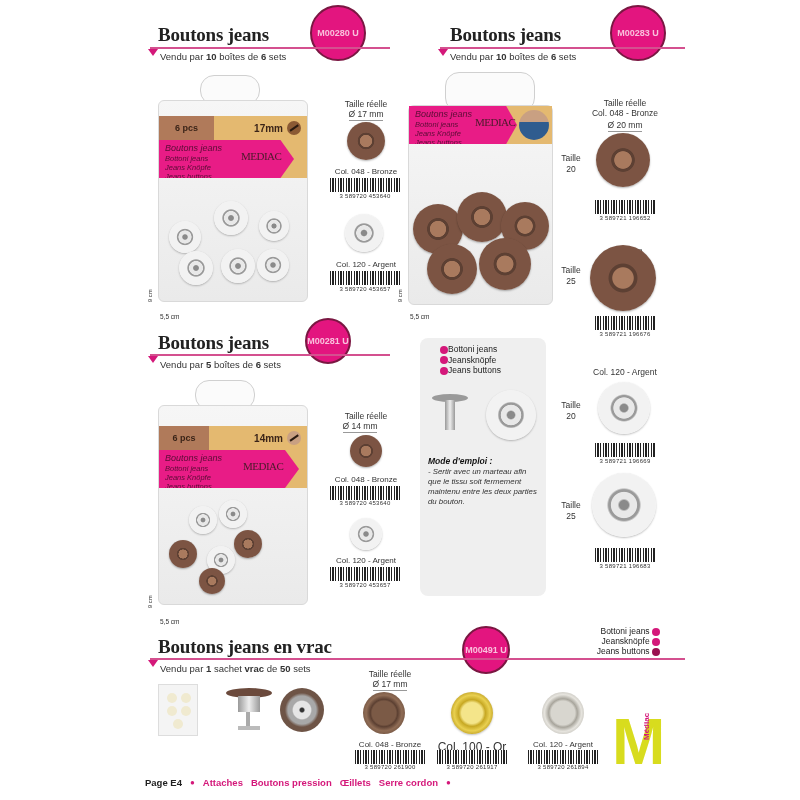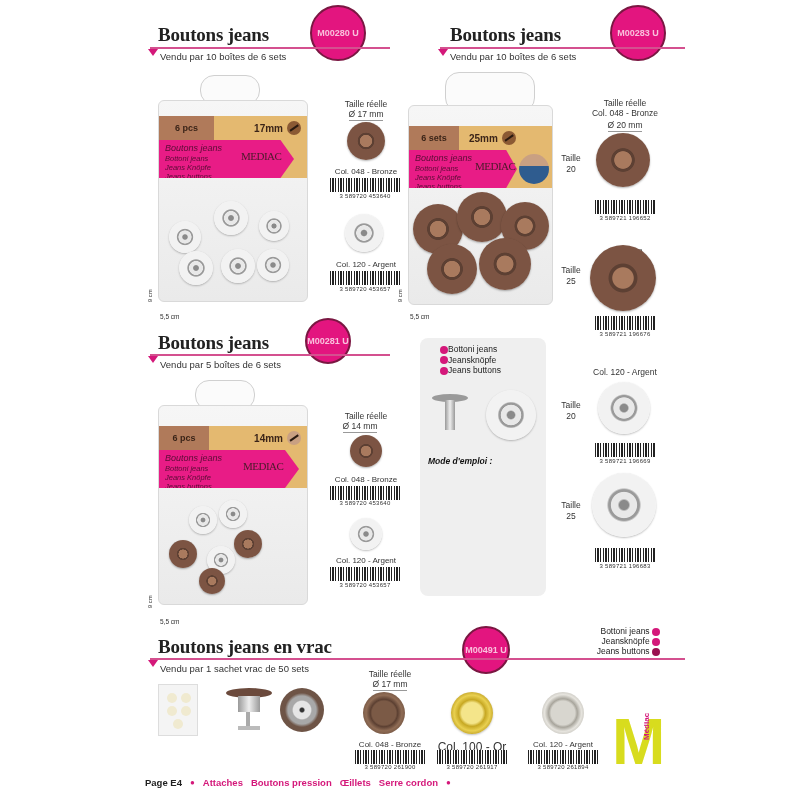--- a/index.html
+++ b/index.html
@@ -2,21 +2,21 @@
 <html><head>
 <meta charset="utf-8">
 <style>
   * { box-sizing: border-box; margin: 0; padding: 0; }
   body { width: 800px; height: 800px; background: #ffffff; position: relative; overflow: hidden; font-family: "Liberation Sans", sans-serif; color: #222; }
   .abs { position: absolute; }
   .sec-title { font-family: "Liberation Serif", serif; font-weight: bold; font-size: 19px; color: #222; letter-spacing: -0.2px; }
   .rule { height: 2px; background: #d4508f; }
   .tri { width: 0; height: 0; border-left: 5px solid transparent; border-right: 5px solid transparent; border-top: 7px solid #d4187a; }
   .sub { font-size: 9.5px; color: #333; }
-  .sub b { font-weight: normal; }
+  .sub b { font-weight: bold; }
   .badge { width: 56px; height: 56px; border-radius: 50%; background: #e3157f; border: 2px solid #7a1742; display: flex; align-items: center; justify-content: center; color: #f9c0dc; font-size: 9px; font-weight: bold; }
   .small { font-size: 8.5px; color: #333; text-align: center; line-height: 1.25; }
   .under { border-bottom: 1px solid #999; padding-bottom: 1px; }
   .barcode { height: 14px; background: repeating-linear-gradient(90deg, #222 0 1px, #fff 1px 2px, #222 2px 4px, #fff 4px 5px, #222 5px 6px, #fff 6px 8px); }
   .bcnum { font-size: 6px; color: #333; text-align: center; letter-spacing: 0.3px; }
   .btn-bronze { border-radius: 50%; background: radial-gradient(circle at 50% 50%, #a97a5e 0 22%, #5d4033 24% 30%, #7c5443 32% 70%, #3e2a22 76%, #8a6150 82%, #4a332a 100%); box-shadow: 0 1px 2px rgba(0,0,0,0.3); }
   .btn-silver { border-radius: 50%; background: radial-gradient(circle at 50% 50%, #8a8a8a 0 10%, #e8e8e8 14% 28%, #9a9a9a 30% 34%, #f2f2f2 38% 70%, #b8b8b8 78%, #f5f5f5 86%, #8e8e8e 100%); box-shadow: 0 1px 2px rgba(0,0,0,0.25); }
   .btn-gold { border-radius: 50%; background: radial-gradient(circle at 50% 50%, #f4e58a 0 35%, #c7a823 45%, #e9d050 60%, #b08e14 80%, #d8be3a 100%); box-shadow: 0 1px 2px rgba(0,0,0,0.25); }
   .btn-wreath-bronze { border-radius: 50%; background: radial-gradient(circle at 50% 50%, #7b5a46 0 40%, #5c4032 46%, #8f6c55 60%, #4a3226 100%); }
   .btn-wreath-silver { border-radius: 50%; background: radial-gradient(circle at 50% 50%, #d8d6cf 0 40%, #a8a59c 48%, #e6e4de 62%, #8f8c84 100%); }
@@ -89,27 +89,20 @@
 <div class="abs sec-title" style="left:450px;top:24px;">Boutons jeans</div>
 <div class="abs badge" style="left:610px;top:5px;">
     <span>M00283 U</span>
   </div>
 <div class="abs rule" style="left:440px;top:47px;width:245px;"></div>
 <div class="abs tri" style="left:438px;top:49px;"></div>
 <div class="abs sub" style="left:450px;top:51px;"><span>Vendu par </span><b>10</b><span> boîtes de </span><b>6</b><span> sets</span></div>
 
 <div class="abs hang" style="left:445px;top:72px;width:90px;height:40px;"></div>
 <div class="abs pack" style="left:408px;top:105px;width:145px;height:200px;">
-  <div class="label-top" style="margin-top:20px;">
-    <div class="label-left" style="width:50px;">6 sets</div>
-    <div class="label-right" style="flex:1;justify-content:flex-start;padding-left:10px;">
-        <span>25mm</span>
-        <span class="size-dot"></span>
-      </div>
-  </div>
   <div style="position:relative;background:#e4b970;height:38px;">
     <div class="label-pink" style="width:108px;height:38px;">
       <div class="t1">Boutons jeans</div>
       <div>Bottoni jeans</div>
       <div>Jeans Knöpfe</div>
       <div>Jeans buttons</div>
     </div>
     <div class="medlogo" style="left:66px;top:10px;">MEDIAC</div>
     <div class="abs" style="left:110px;top:4px;width:30px;height:30px;border-radius:50%;background:linear-gradient(#c9a082 40%,#2f5c8f 40%);"></div>
   </div>
@@ -208,20 +201,21 @@
   <div style="position:absolute;left:20px;top:6px;font-size:8.5px;line-height:1.25;color:#222;">
     <div><span class="dot"></span><span>Bottoni jeans</span></div>
     <div><span class="dot"></span><span>Jeansknöpfe</span></div>
     <div><span class="dot"></span><span>Jeans buttons</span></div>
   </div>
   <div class="abs" style="left:12px;top:56px;width:36px;height:8px;border-radius:50%;background:#9a9a9a;"></div>
   <div class="abs" style="left:25px;top:62px;width:10px;height:30px;background:linear-gradient(90deg,#999,#eee,#999);"></div>
   <div class="abs btn-silver" style="left:66px;top:52px;width:50px;height:50px;"></div>
   <div class="abs" style="left:8px;top:118px;width:112px;font-size:7.8px;font-style:italic;color:#333;line-height:1.3;">
     <div style="font-weight:bold;font-size:8.5px;color:#111;">Mode d'emploi :</div>
+    <div>- Sertir avec un marteau afin que le tissu soit fermement maintenu entre les deux parties du bouton.</div>
   </div>
 </div>
 
 <div class="abs sec-title" style="left:158px;top:636px;">Boutons jeans en vrac</div>
 <div class="abs badge" style="left:462px;top:626px;width:48px;height:48px;">
     <span>M00491 U</span>
   </div>
 <div class="abs rule" style="left:150px;top:658px;width:535px;"></div>
 <div class="abs tri" style="left:148px;top:660px;"></div>
 <div class="abs sub" style="left:160px;top:663px;"><span>Vendu par </span><b>1</b><span> sachet </span><b>vrac</b><span> de </span><b>50</b><span> sets</span></div>

